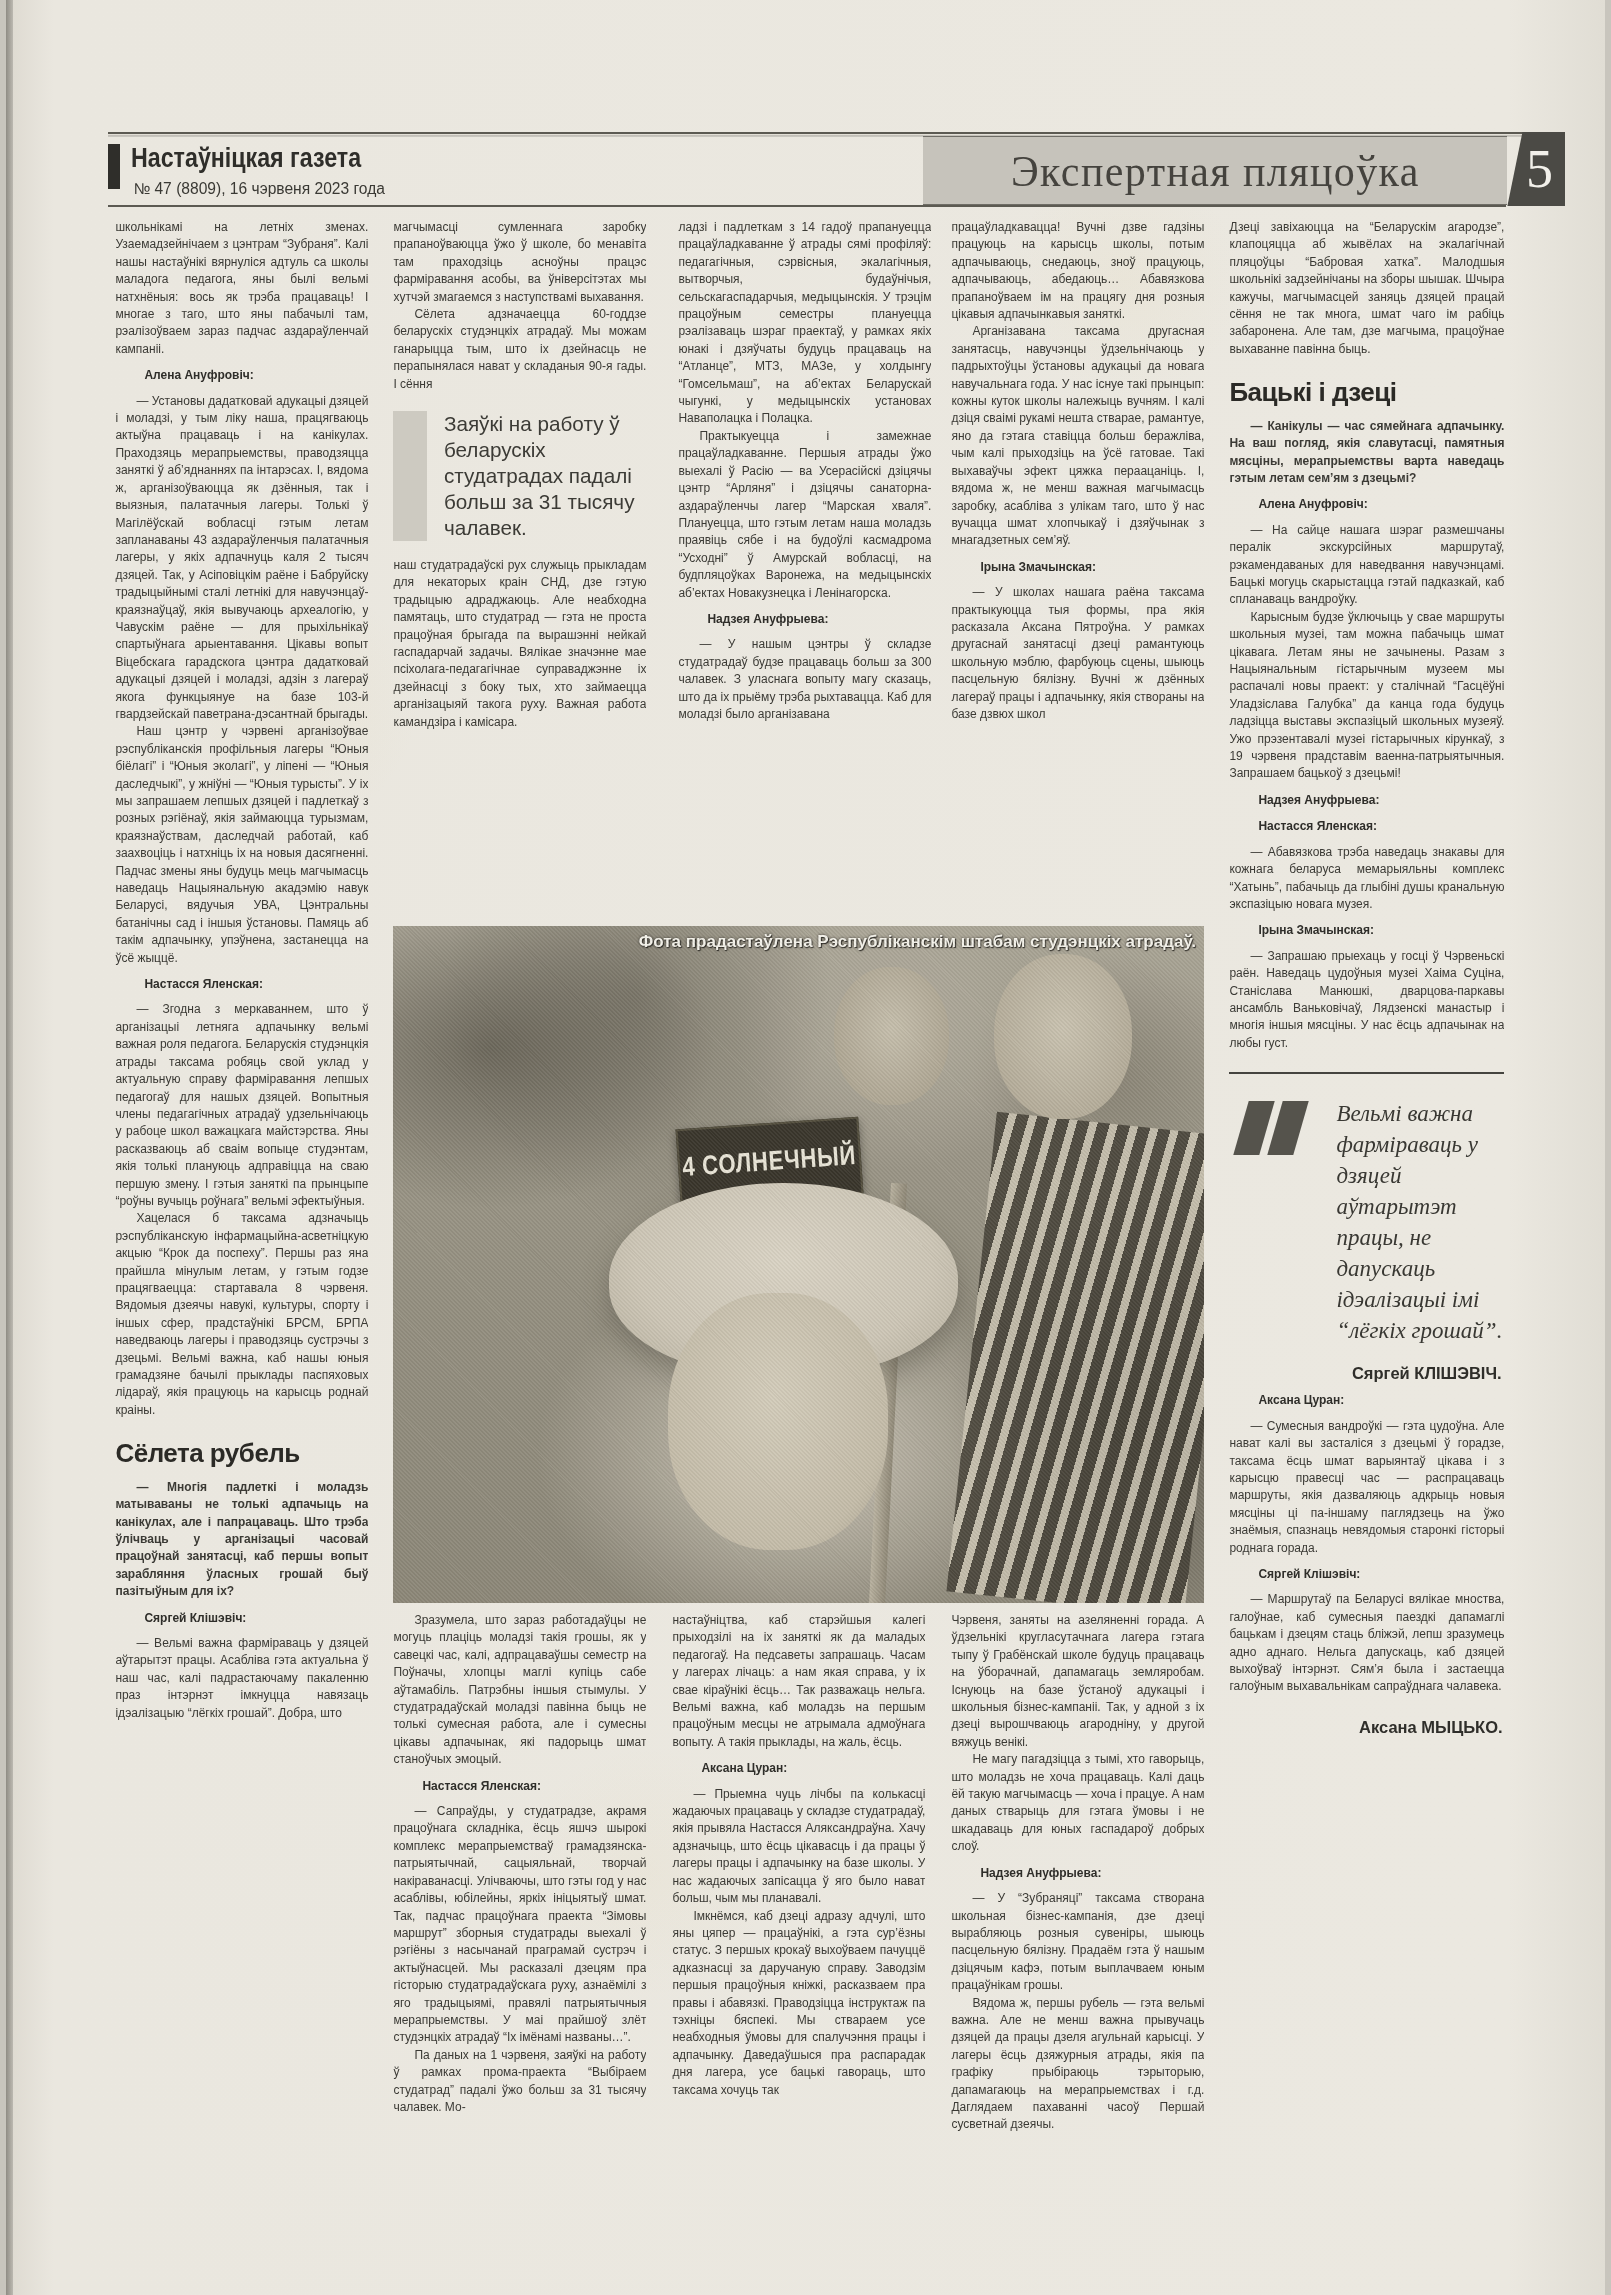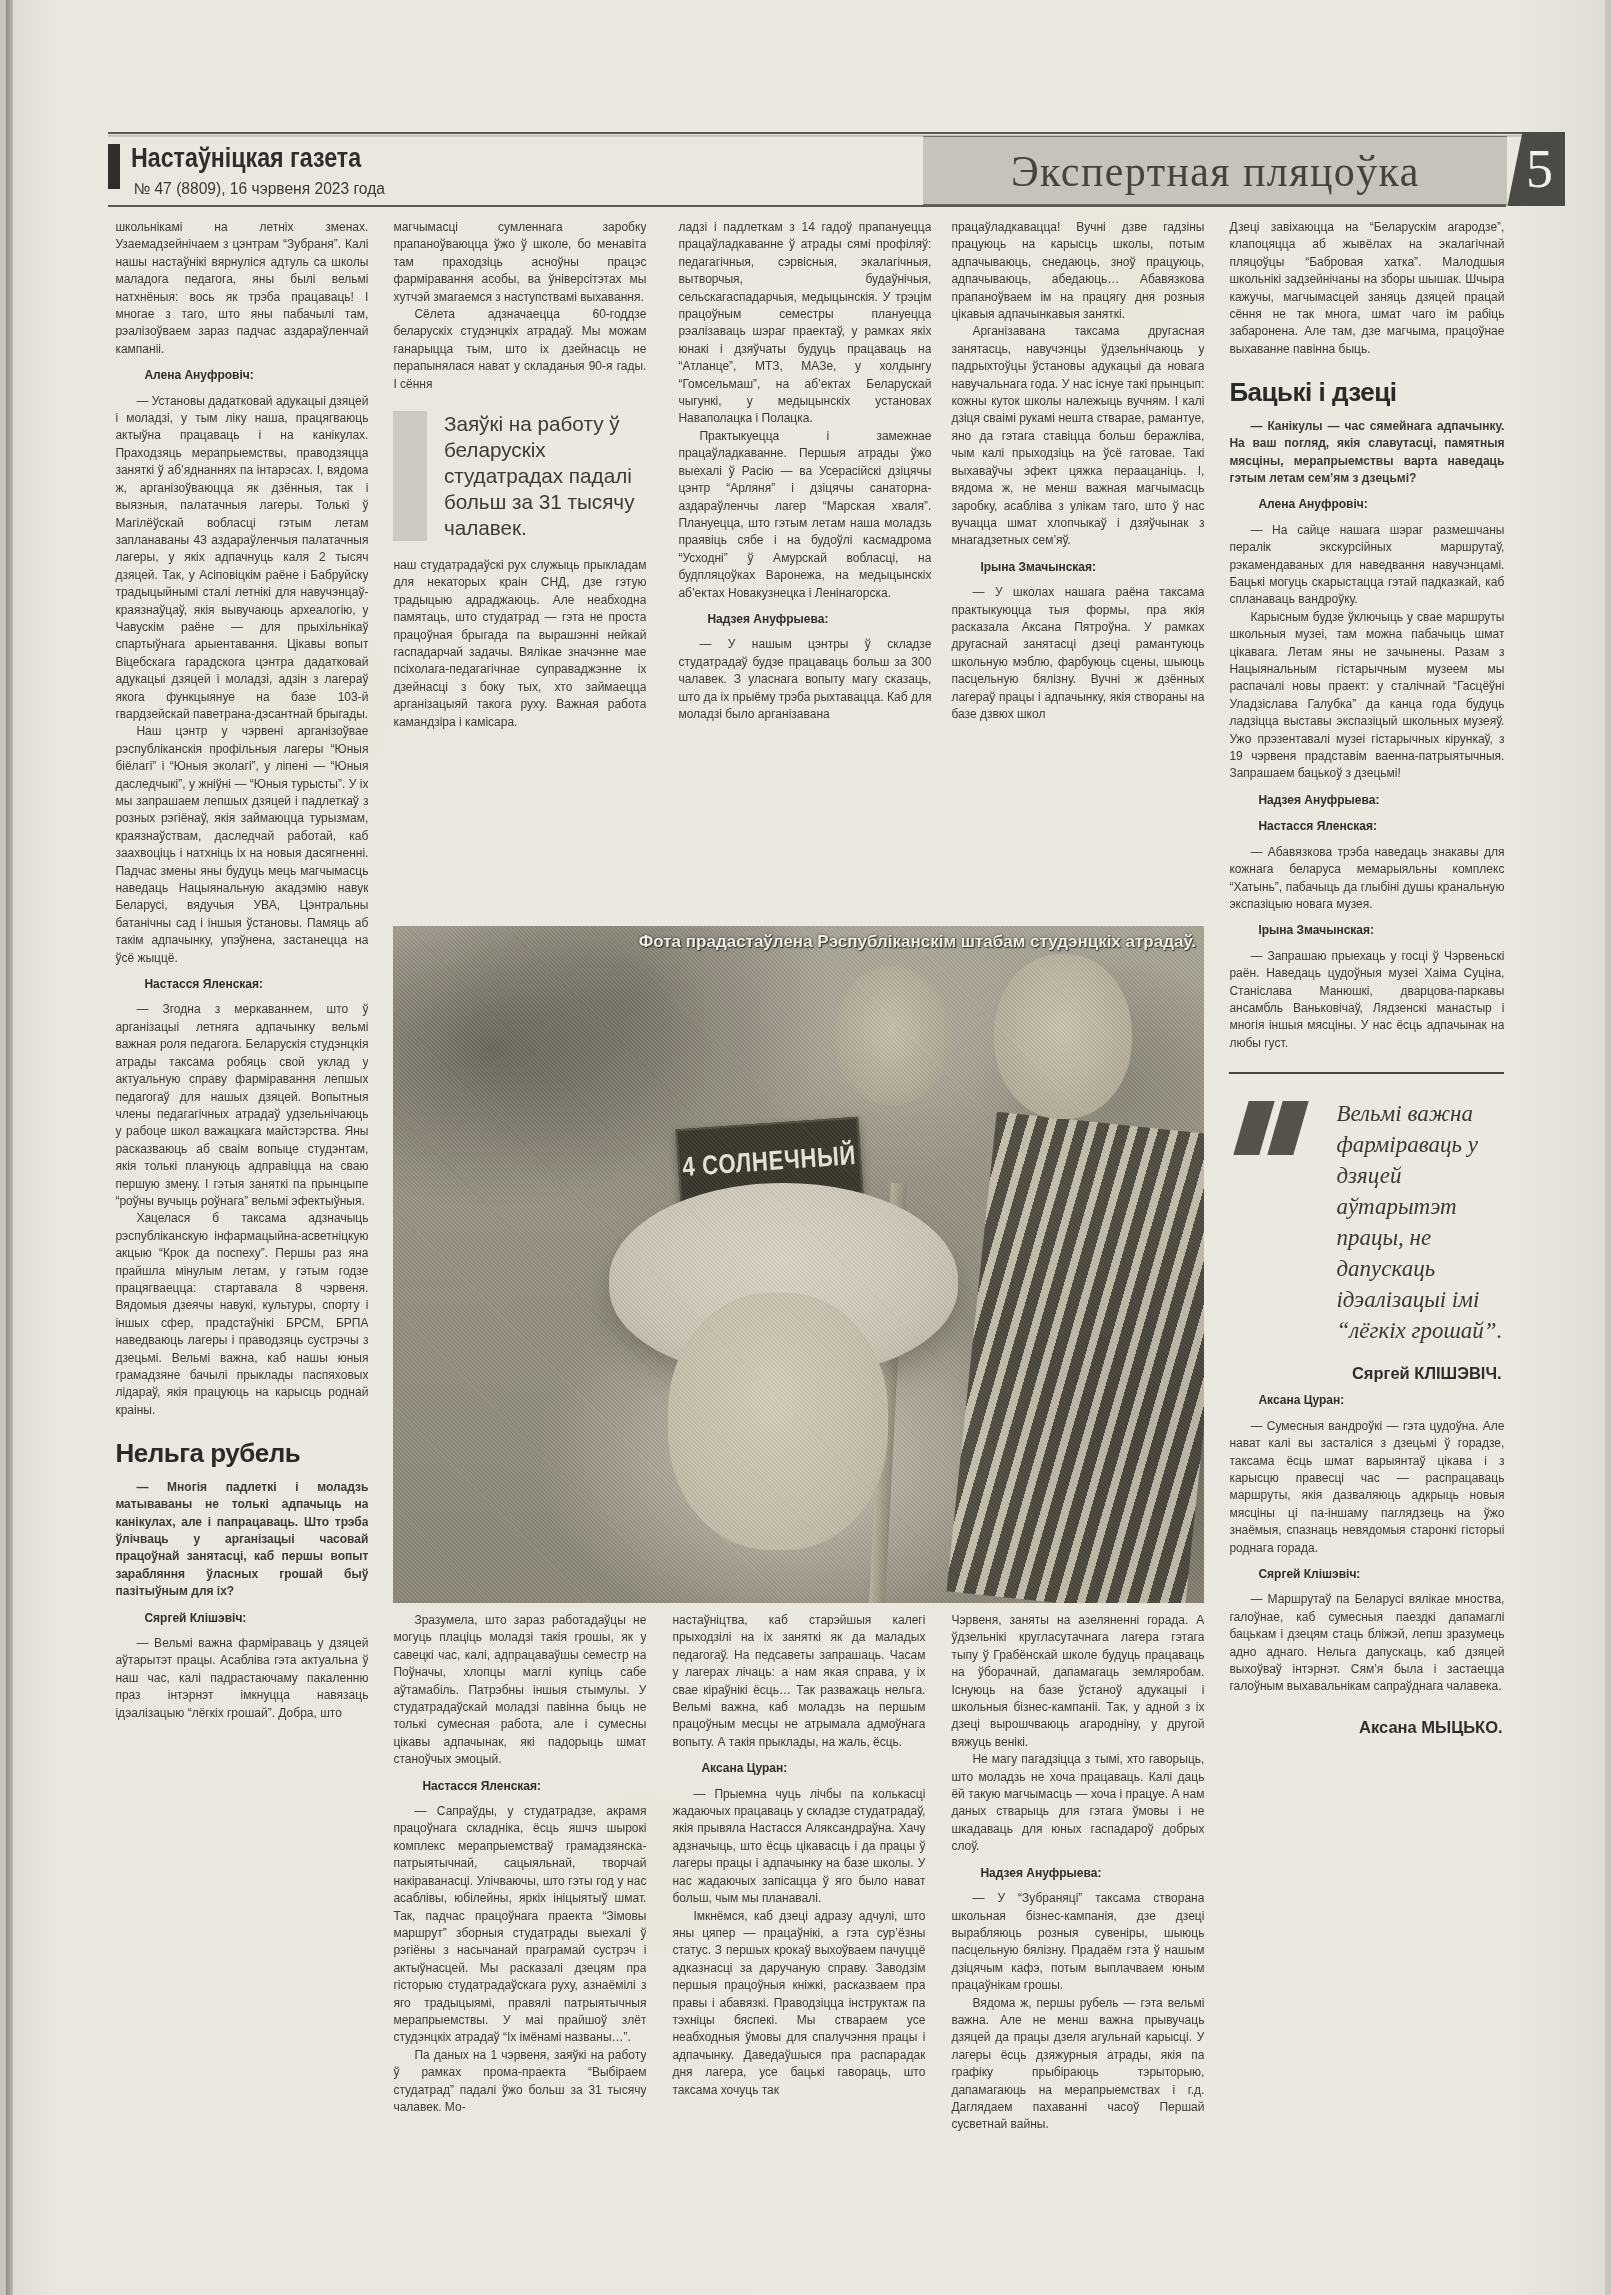--- a/index.html
+++ b/index.html
@@ -136,21 +136,21 @@
   </div>
 
   <section id="col1" class="column">
       <p class="para noindent">школьнікамі на летніх зменах. Узаемадзейнічаем з цэнтрам “Зубраня”. Калі нашы настаўнікі вярнуліся адтуль са школы маладога педагога, яны былі вельмі натхнёныя: вось як трэба працаваць! І многае з таго, што яны пабачылі там, рэалізоўваем зараз падчас аздараўленчай кампаніі.</p>
       <p class="speaker">Алена Ануфровіч:</p>
       <p class="para">— Установы дадатковай адукацыі дзяцей і моладзі, у тым ліку наша, працягваюць актыўна працаваць і на канікулах. Праходзяць мерапрыемствы, праводзяцца заняткі ў аб’яднаннях па інтарэсах. І, вядома ж, арганізоўваюцца як дзённыя, так і выязныя, палатачныя лагеры. Толькі ў Магілёўскай вобласці гэтым летам запланаваны 43 аздараўленчыя палатачныя лагеры, у якіх адпачнуць каля 2 тысяч дзяцей. Так, у Асіповіцкім раёне і Бабруйску традыцыйнымі сталі летнікі для навучэнцаў-краязнаўцаў, якія вывучаюць археалогію, у Чавускім раёне — для прыхільнікаў спартыўнага арыентавання. Цікавы вопыт Віцебскага гарадскога цэнтра дадатковай адукацыі дзяцей і моладзі, адзін з лагераў якога функцыянуе на базе 103-й гвардзейскай паветрана-дэсантнай брыгады.</p>
       <p class="para">Наш цэнтр у чэрвені арганізоўвае рэспубліканскія профільныя лагеры “Юныя біёлагі” і “Юныя эколагі”, у ліпені — “Юныя даследчыкі”, у жніўні — “Юныя турысты”. У іх мы запрашаем лепшых дзяцей і падлеткаў з розных рэгіёнаў, якія займаюцца турызмам, краязнаўствам, даследчай работай, каб заахвоціць і натхніць іх на новыя дасягненні. Падчас змены яны будуць мець магчымасць наведаць Нацыянальную акадэмію навук Беларусі, вядучыя УВА, Цэнтральны батанічны сад і іншыя ўстановы. Памяць аб такім адпачынку, упэўнена, застанецца на ўсё жыццё.</p>
       <p class="speaker">Настасся Яленская:</p>
       <p class="para">— Згодна з меркаваннем, што ў арганізацыі летняга адпачынку вельмі важная роля педагога. Беларускія студэнцкія атрады таксама робяць свой уклад у актуальную справу фарміравання лепшых педагогаў для нашых дзяцей. Вопытныя члены педагагічных атрадаў удзельнічаюць у рабоце школ важацкага майстэрства. Яны расказваюць аб сваім вопыце студэнтам, якія толькі плануюць адправіцца на сваю першую змену. І гэтыя заняткі па прынцыпе “роўны вучыць роўнага” вельмі эфектыўныя.</p>
       <p class="para">Хацелася б таксама адзначыць рэспубліканскую інфармацыйна-асветніцкую акцыю “Крок да поспеху”. Першы раз яна прайшла мінулым летам, у гэтым годзе працягваецца: стартавала 8 чэрвеня. Вядомыя дзеячы навукі, культуры, спорту і іншых сфер, прадстаўнікі БРСМ, БРПА наведваюць лагеры і праводзяць сустрэчы з дзецьмі. Вельмі важна, каб нашы юныя грамадзяне бачылі прыклады паспяховых лідараў, якія працуюць на карысць роднай краіны.</p>
-      <h2 class="colheading">Нельга рубель</h2>
+      <h2 class="colheading">Сёлета рубель</h2>
       <p class="para bold-question">— Многія падлеткі і моладзь матываваны не толькі адпачыць на канікулах, але і папрацаваць. Што трэба ўлічваць у арганізацыі часовай працоўнай занятасці, каб першы вопыт зарабляння ўласных грошай быў пазітыўным для іх?</p>
       <p class="speaker">Сяргей Клішэвіч:</p>
       <p class="para">— Вельмі важна фарміраваць у дзяцей аўтарытэт працы. Асабліва гэта актуальна ў наш час, калі падрастаючаму пакаленню праз інтэрнэт імкнуцца навязаць ідэалізацыю “лёгкіх грошай”. Добра, што</p>
     </section>
   <section id="col2top" class="column">
       <p class="para noindent">магчымасці сумленнага заробку прапаноўваюцца ўжо ў школе, бо менавіта там праходзіць асноўны працэс фарміравання асобы, ва ўніверсітэтах мы хутчэй змагаемся з наступствамі выхавання.</p>
       <p class="para">Сёлета адзначаецца 60-годдзе беларускіх студэнцкіх атрадаў. Мы можам ганарыцца тым, што іх дзейнасць не перапынялася нават у складаныя 90-я гады. І сёння</p>
       <div class="pullquote">
         <div class="pq-bar"></div>
         <div class="pq-text">Заяўкі на работу ў беларускіх студатрадах падалі больш за 31 тысячу чалавек.</div>
@@ -193,21 +193,21 @@
       <p class="para noindent">настаўніцтва, каб старэйшыя калегі прыходзілі на іх заняткі як да маладых педагогаў. На педсаветы запрашаць. Часам у лагерах лічаць: а нам якая справа, у іх свае кіраўнікі ёсць… Так разважаць нельга. Вельмі важна, каб моладзь на першым працоўным месцы не атрымала адмоўнага вопыту. А такія прыклады, на жаль, ёсць.</p>
       <p class="speaker">Аксана Цуран:</p>
       <p class="para">— Прыемна чуць лічбы па колькасці жадаючых працаваць у складзе студатрадаў, якія прывяла Настасся Аляксандраўна. Хачу адзначыць, што ёсць цікавасць і да працы ў лагеры працы і адпачынку на базе школы. У нас жадаючых запісацца ў яго было нават больш, чым мы планавалі.</p>
       <p class="para">Імкнёмся, каб дзеці адразу адчулі, што яны цяпер — працаўнікі, а гэта сур’ёзны статус. З першых крокаў выхоўваем пачуццё адказнасці за даручаную справу. Заводзім першыя працоўныя кніжкі, расказваем пра правы і абавязкі. Праводзіцца інструктаж па тэхніцы бяспекі. Мы ствараем усе неабходныя ўмовы для спалучэння працы і адпачынку. Даведаўшыся пра распарадак дня лагера, усе бацькі гавораць, што таксама хочуць так</p>
     </section>
   <section id="col4bot" class="column">
       <p class="para noindent">Чэрвеня, заняты на азеляненні горада. А ўдзельнікі кругласутачнага лагера гэтага тыпу ў Грабёнскай школе будуць працаваць на ўборачнай, дапамагаць земляробам. Існуюць на базе ўстаноў адукацыі і школьныя бізнес-кампаніі. Так, у адной з іх дзеці вырошчваюць агародніну, у другой вяжуць венікі.</p>
       <p class="para">Не магу пагадзіцца з тымі, хто гаворыць, што моладзь не хоча працаваць. Калі даць ёй такую магчымасць — хоча і працуе. А нам даных стварыць для гэтага ўмовы і не шкадаваць для юных гаспадароў добрых слоў.</p>
       <p class="speaker">Надзея Ануфрыева:</p>
       <p class="para">— У “Зубраняці” таксама створана школьная бізнес-кампанія, дзе дзеці вырабляюць розныя сувеніры, шыюць пасцельную бялізну. Прадаём гэта ў нашым дзіцячым кафэ, потым выплачваем юным працаўнікам грошы.</p>
-      <p class="para">Вядома ж, першы рубель — гэта вельмі важна. Але не менш важна прывучаць дзяцей да працы дзеля агульнай карысці. У лагеры ёсць дзяжурныя атрады, якія па графіку прыбіраюць тэрыторыю, дапамагаюць на мерапрыемствах і г.д. Даглядаем пахаванні часоў Першай сусветнай вайны.</p>
+      <p class="para">Вядома ж, першы рубель — гэта вельмі важна. Але не менш важна прывучаць дзяцей да працы дзеля агульнай карысці. У лагеры ёсць дзяжурныя атрады, якія па графіку прыбіраюць тэрыторыю, дапамагаюць на мерапрыемствах і г.д. Даглядаем пахаванні часоў Першай сусветнай дзеячы.</p>
     </section>
   <section id="col5" class="column">
       <p class="para noindent">Дзеці завіхаюцца на “Беларускім агародзе”, клапоцяцца аб жывёлах на экалагічнай пляцоўцы “Бабровая хатка”. Малодшыя школьнікі задзейнічаны на зборы шышак. Шчыра кажучы, магчымасцей заняць дзяцей працай сёння не так многа, шмат чаго ім рабіць забаронена. Але там, дзе магчыма, працоўнае выхаванне павінна быць.</p>
       <h2 class="colheading">Бацькі і дзеці</h2>
       <p class="para bold-question">— Канікулы — час сямейнага адпачынку. На ваш погляд, якія славутасці, памятныя мясціны, мерапрыемствы варта наведаць гэтым летам сем’ям з дзецьмі?</p>
       <p class="speaker">Алена Ануфровіч:</p>
       <p class="para">— На сайце нашага шэраг размешчаны пералік экскурсійных маршрутаў, рэкамендаваных для наведвання навучэнцамі. Бацькі могуць скарыстацца гэтай падказкай, каб спланаваць вандроўку.</p>
       <p class="para">Карысным будзе ўключыць у свае маршруты школьныя музеі, там можна пабачыць шмат цікавага. Летам яны не зачынены. Разам з Нацыянальным гістарычным музеем мы распачалі новы праект: у сталічнай “Гасцёўні Уладзіслава Галубка” да канца года будуць ладзіцца выставы экспазіцый школьных музеяў. Ужо прэзентавалі музеі гістарычных кірункаў, з 19 чэрвеня прадставім ваенна-патрыятычныя. Запрашаем бацькоў з дзецьмі!</p>
       <p class="speaker">Надзея Ануфрыева:</p>
       <p class="speaker">Настасся Яленская:</p>

